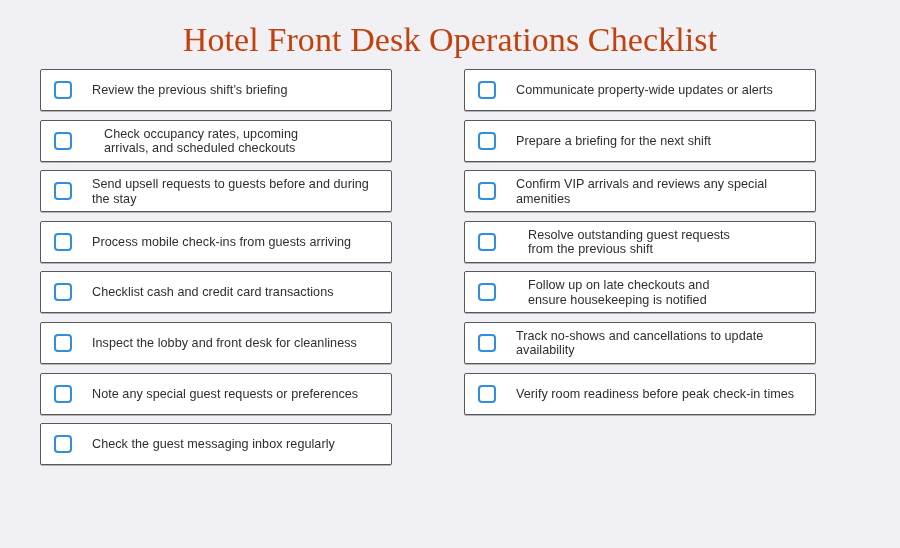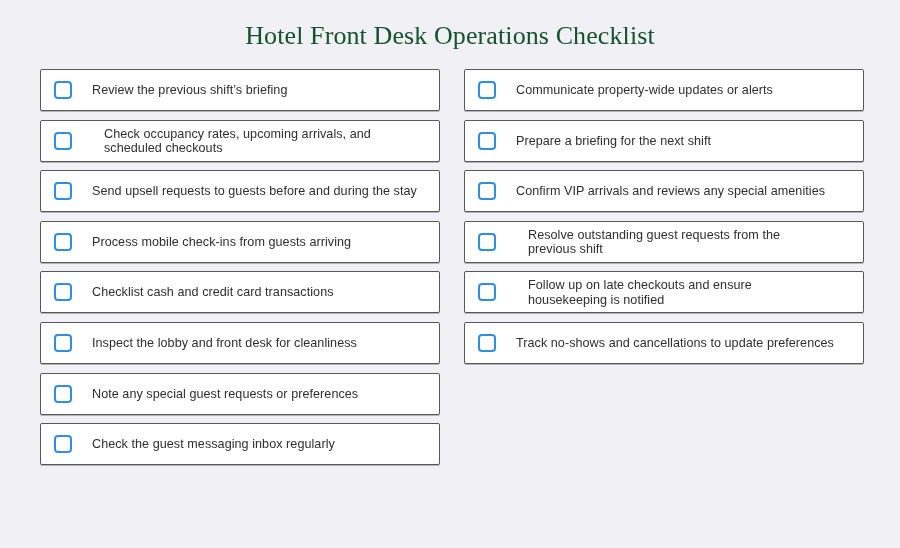--- a/index.html
+++ b/index.html
@@ -14,29 +14,29 @@
       font-family: "Liberation Sans", "DejaVu Sans", sans-serif;
       color: #2b2b2b;
     }
     .title {
       position: absolute;
       left: 0;
       top: 21px;
       width: 900px;
       text-align: center;
       font-family: "Liberation Serif", "DejaVu Serif", serif;
-      font-size: 26px;
+      font-size: 34px;
       font-weight: normal;
-      color: #14532d;
+      color: #c2410c;
       letter-spacing: 0.1px;
     }
     .column {
       position: absolute;
       top: 69px;
-      width: 400px;
+      width: 352px;
     }
     .col-left { left: 40px; }
     .col-right { left: 464px; }
     .item {
       position: relative;
       height: 42px;
       margin-bottom: 8.6px;
       background: #ffffff;
       border: 1.5px solid #58585c;
       border-radius: 2px;
@@ -125,15 +125,19 @@
   <div class="item">
     <span class="checkbox"></span>
     <span class="label wrap">Resolve outstanding guest requests from the previous shift</span>
   </div>
   <div class="item">
     <span class="checkbox"></span>
     <span class="label wrap">Follow up on late checkouts and ensure housekeeping is notified</span>
   </div>
   <div class="item">
     <span class="checkbox"></span>
-    <span class="label">Track no-shows and cancellations to update preferences</span>
+    <span class="label">Track no-shows and cancellations to update availability</span>
+  </div>
+  <div class="item">
+    <span class="checkbox"></span>
+    <span class="label">Verify room readiness before peak check-in times</span>
   </div>
 </div>
 
 </body></html>

